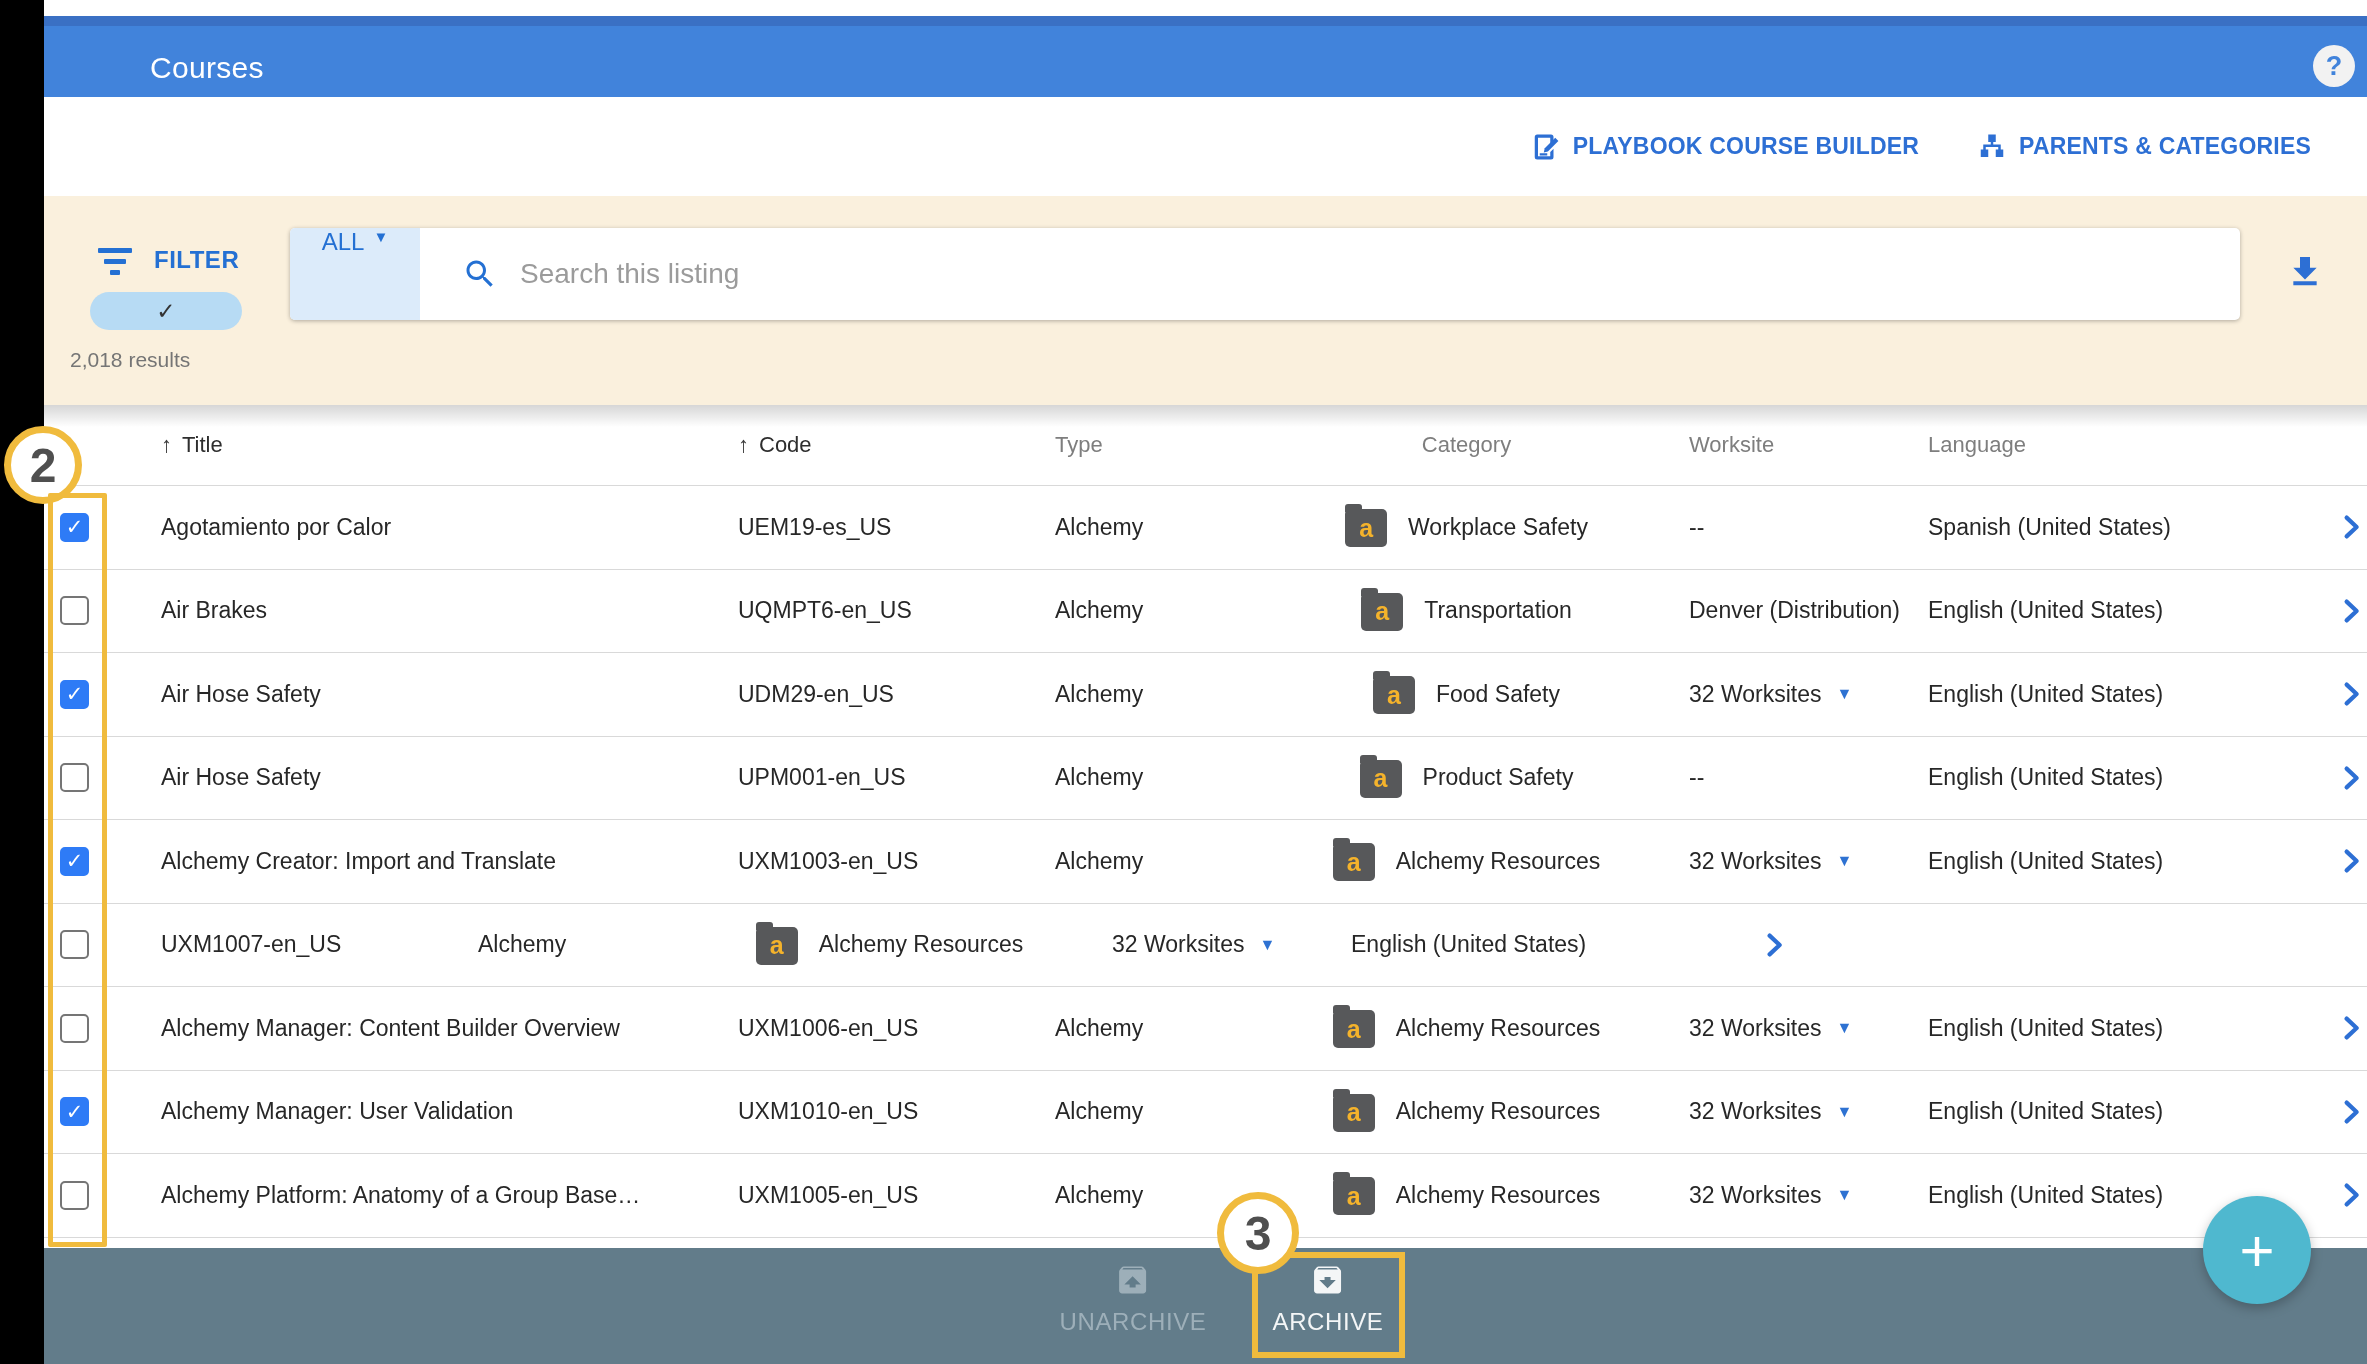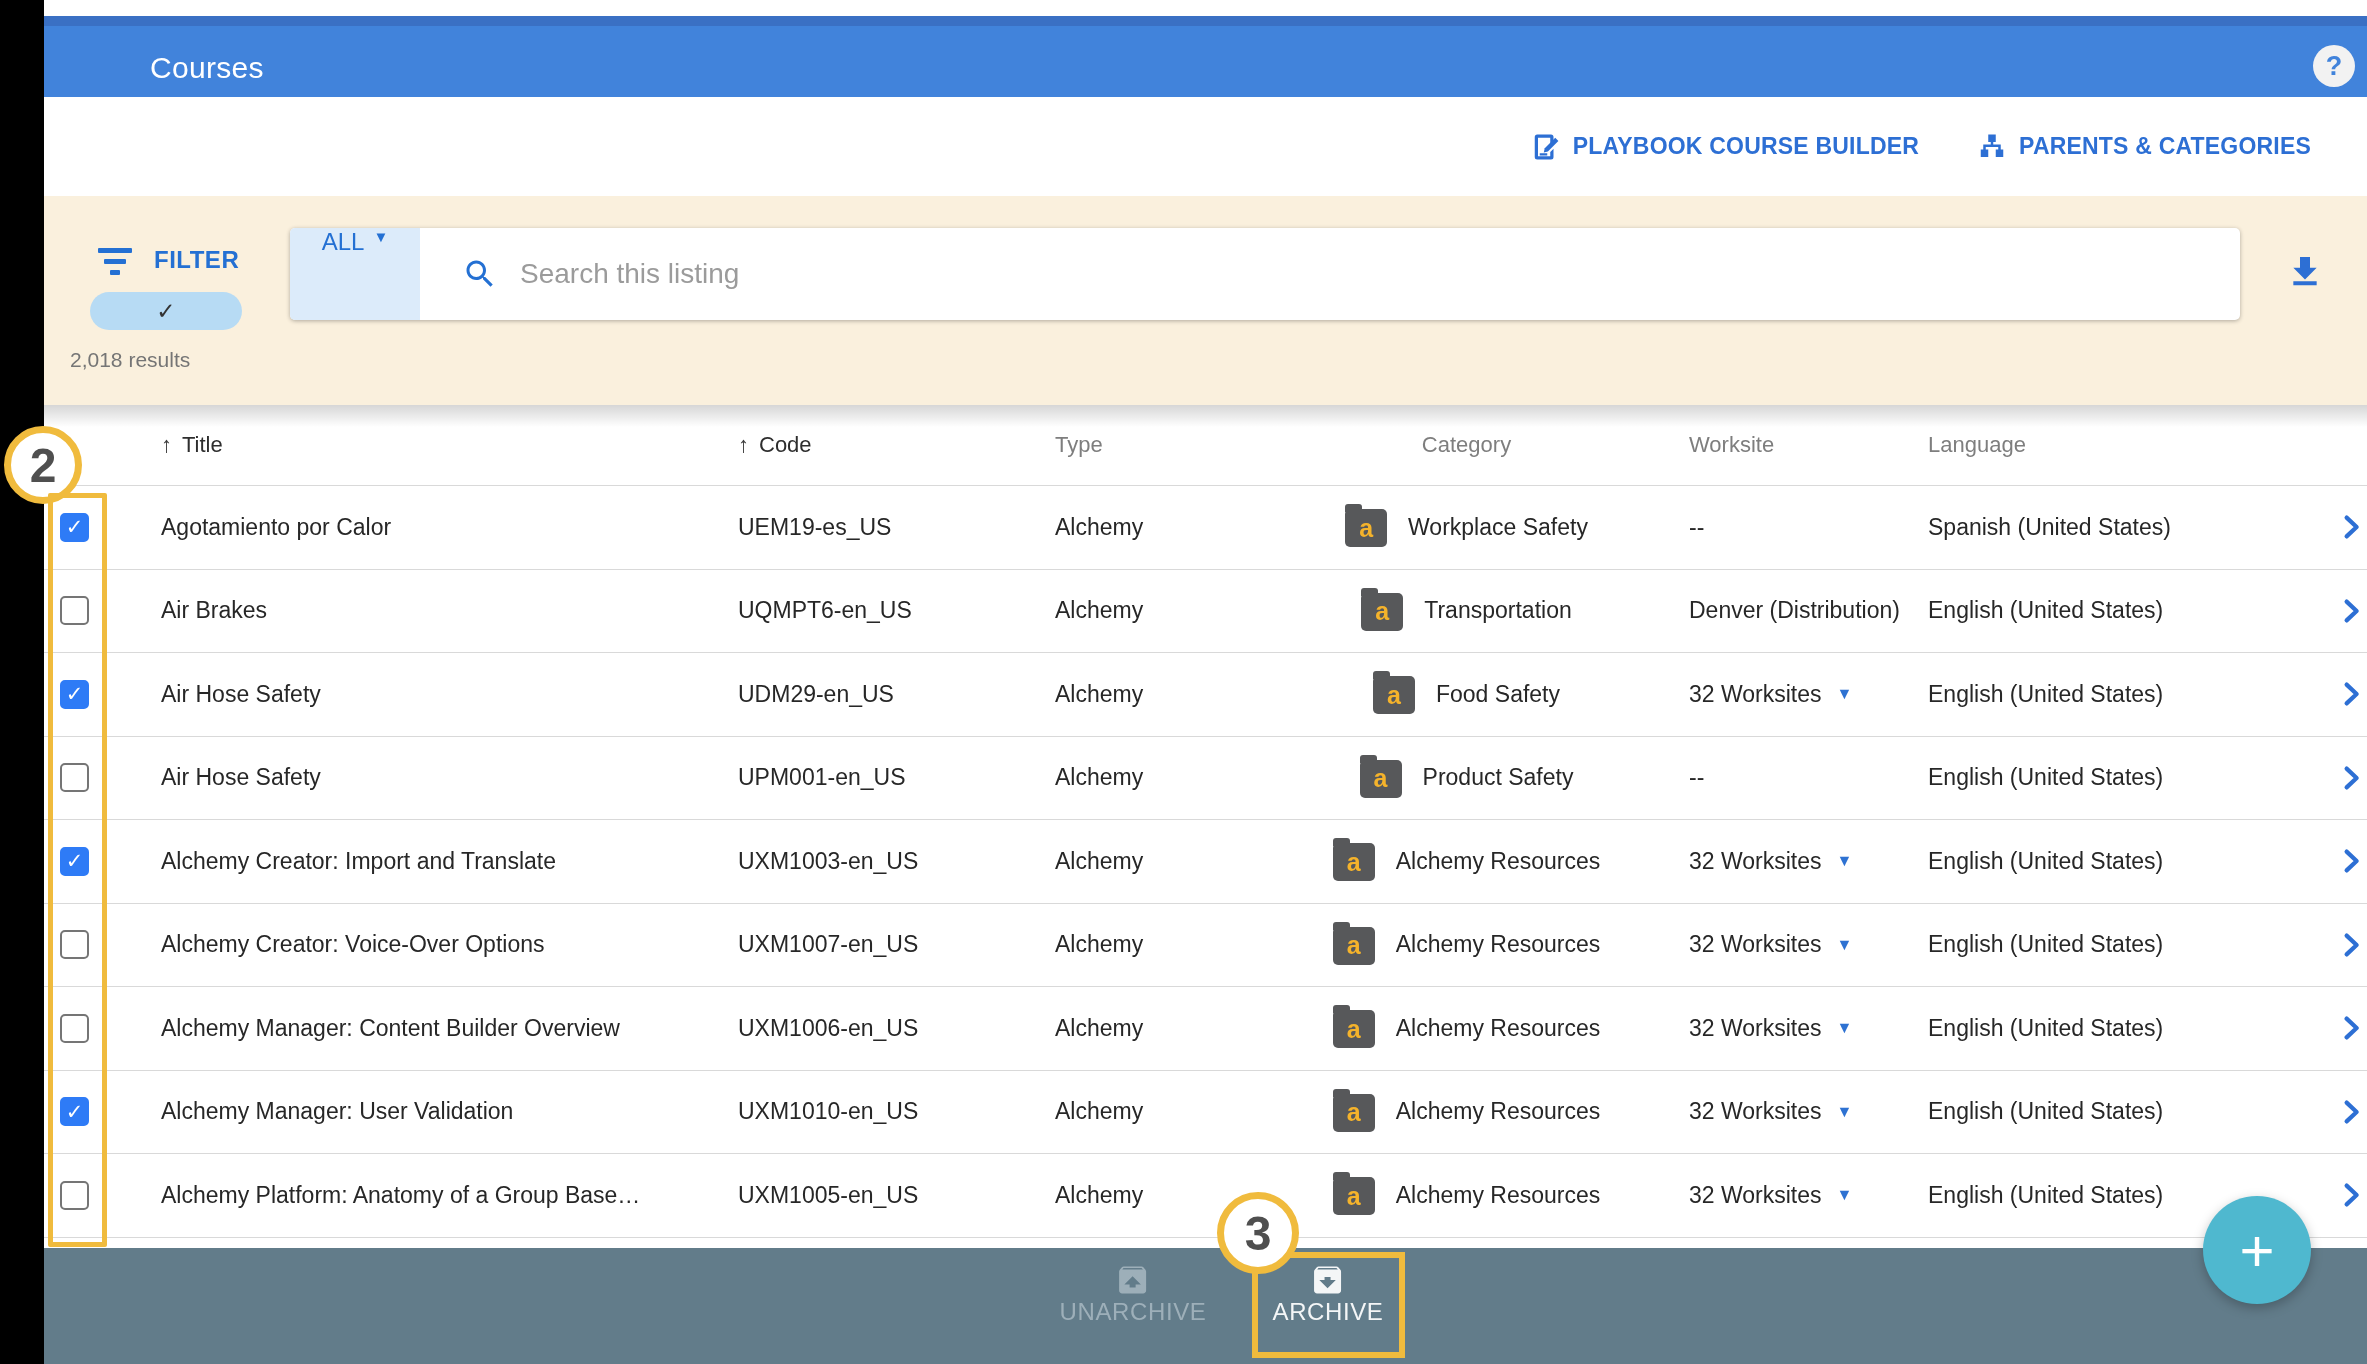--- a/index.html
+++ b/index.html
@@ -53,21 +53,21 @@
   .cb.checked .tick { display:block; color:#fff; font-size:21px; font-weight:700; }
   .folder { position:relative; width:42px; height:38px; background:#57585A; border-radius:5px; margin-top:2px; display:flex; align-items:center; justify-content:center; flex:none; }
   .folder::before { content:""; position:absolute; left:0; top:-5px; width:17px; height:8px; background:#57585A; border-radius:3px 3px 0 0; }
   .folder .fa { color:#F5B32B; font-size:25px; font-weight:700; line-height:1; }
   .cat-label { margin-left:21px; }
   .work-caret { margin-left:15px; color:#2E72D2; font-size:16px; cursor:pointer; }
   .chev { width:30px; height:30px; color:#2D6FD4; margin-left:23px; cursor:pointer; }
 
   
   .bottombar { position:absolute; left:0; bottom:0; width:100%; height:116px; background:#627C8A; }
-  .bar-btn { position:absolute; top:14px; display:flex; flex-direction:column; align-items:center; gap:0; transform:translateX(-50%); cursor:pointer; }
+  .bar-btn { position:absolute; top:14px; display:flex; flex-direction:column; align-items:center; gap:10px; transform:translateX(-50%); cursor:pointer; }
   .bar-btn svg { width:40px; height:36px; }
   .bar-btn .bar-label { font-size:24px; letter-spacing:.6px; }
   .bar-btn.disabled { color:#9DAFB9; }
   .bar-btn.enabled { color:#F4F6F7; }
 
   
   .fab { position:absolute; left:2159px; top:1196px; width:108px; height:108px; border-radius:50%; background:#4FB8CF; box-shadow:0 4px 12px rgba(0,0,0,.25); display:flex; align-items:center; justify-content:center; color:#fff; font-size:60px; font-weight:300; cursor:pointer; }
 
   
   .ov { position:absolute; z-index:50; }
@@ -290,21 +290,20 @@
       <svg class="chev" viewBox="0 0 24 24" aria-hidden="true">
         <path d="M8.5 4.5l8 7.5-8 7.5" fill="none" stroke="currentColor" stroke-width="3.4" stroke-linecap="round" stroke-linejoin="round"></path>
       </svg>
     </div>
   </div>
 
   <div class="row">
     <div class="cell c-check">
       <span class="cb"></span>
     </div>
-    <div class="cell c-title">Alchemy Creator: Voice-Over Options</div>
     <div class="cell c-code">UXM1007-en_US</div>
     <div class="cell c-type">Alchemy</div>
     <div class="cell c-cat">
       <span class="folder">
                 <span class="fa">a</span>
               </span>
       <span class="cat-label">Alchemy Resources</span>
     </div>
     <div class="cell c-work">
       <span class="work-label">32 Worksites</span>

